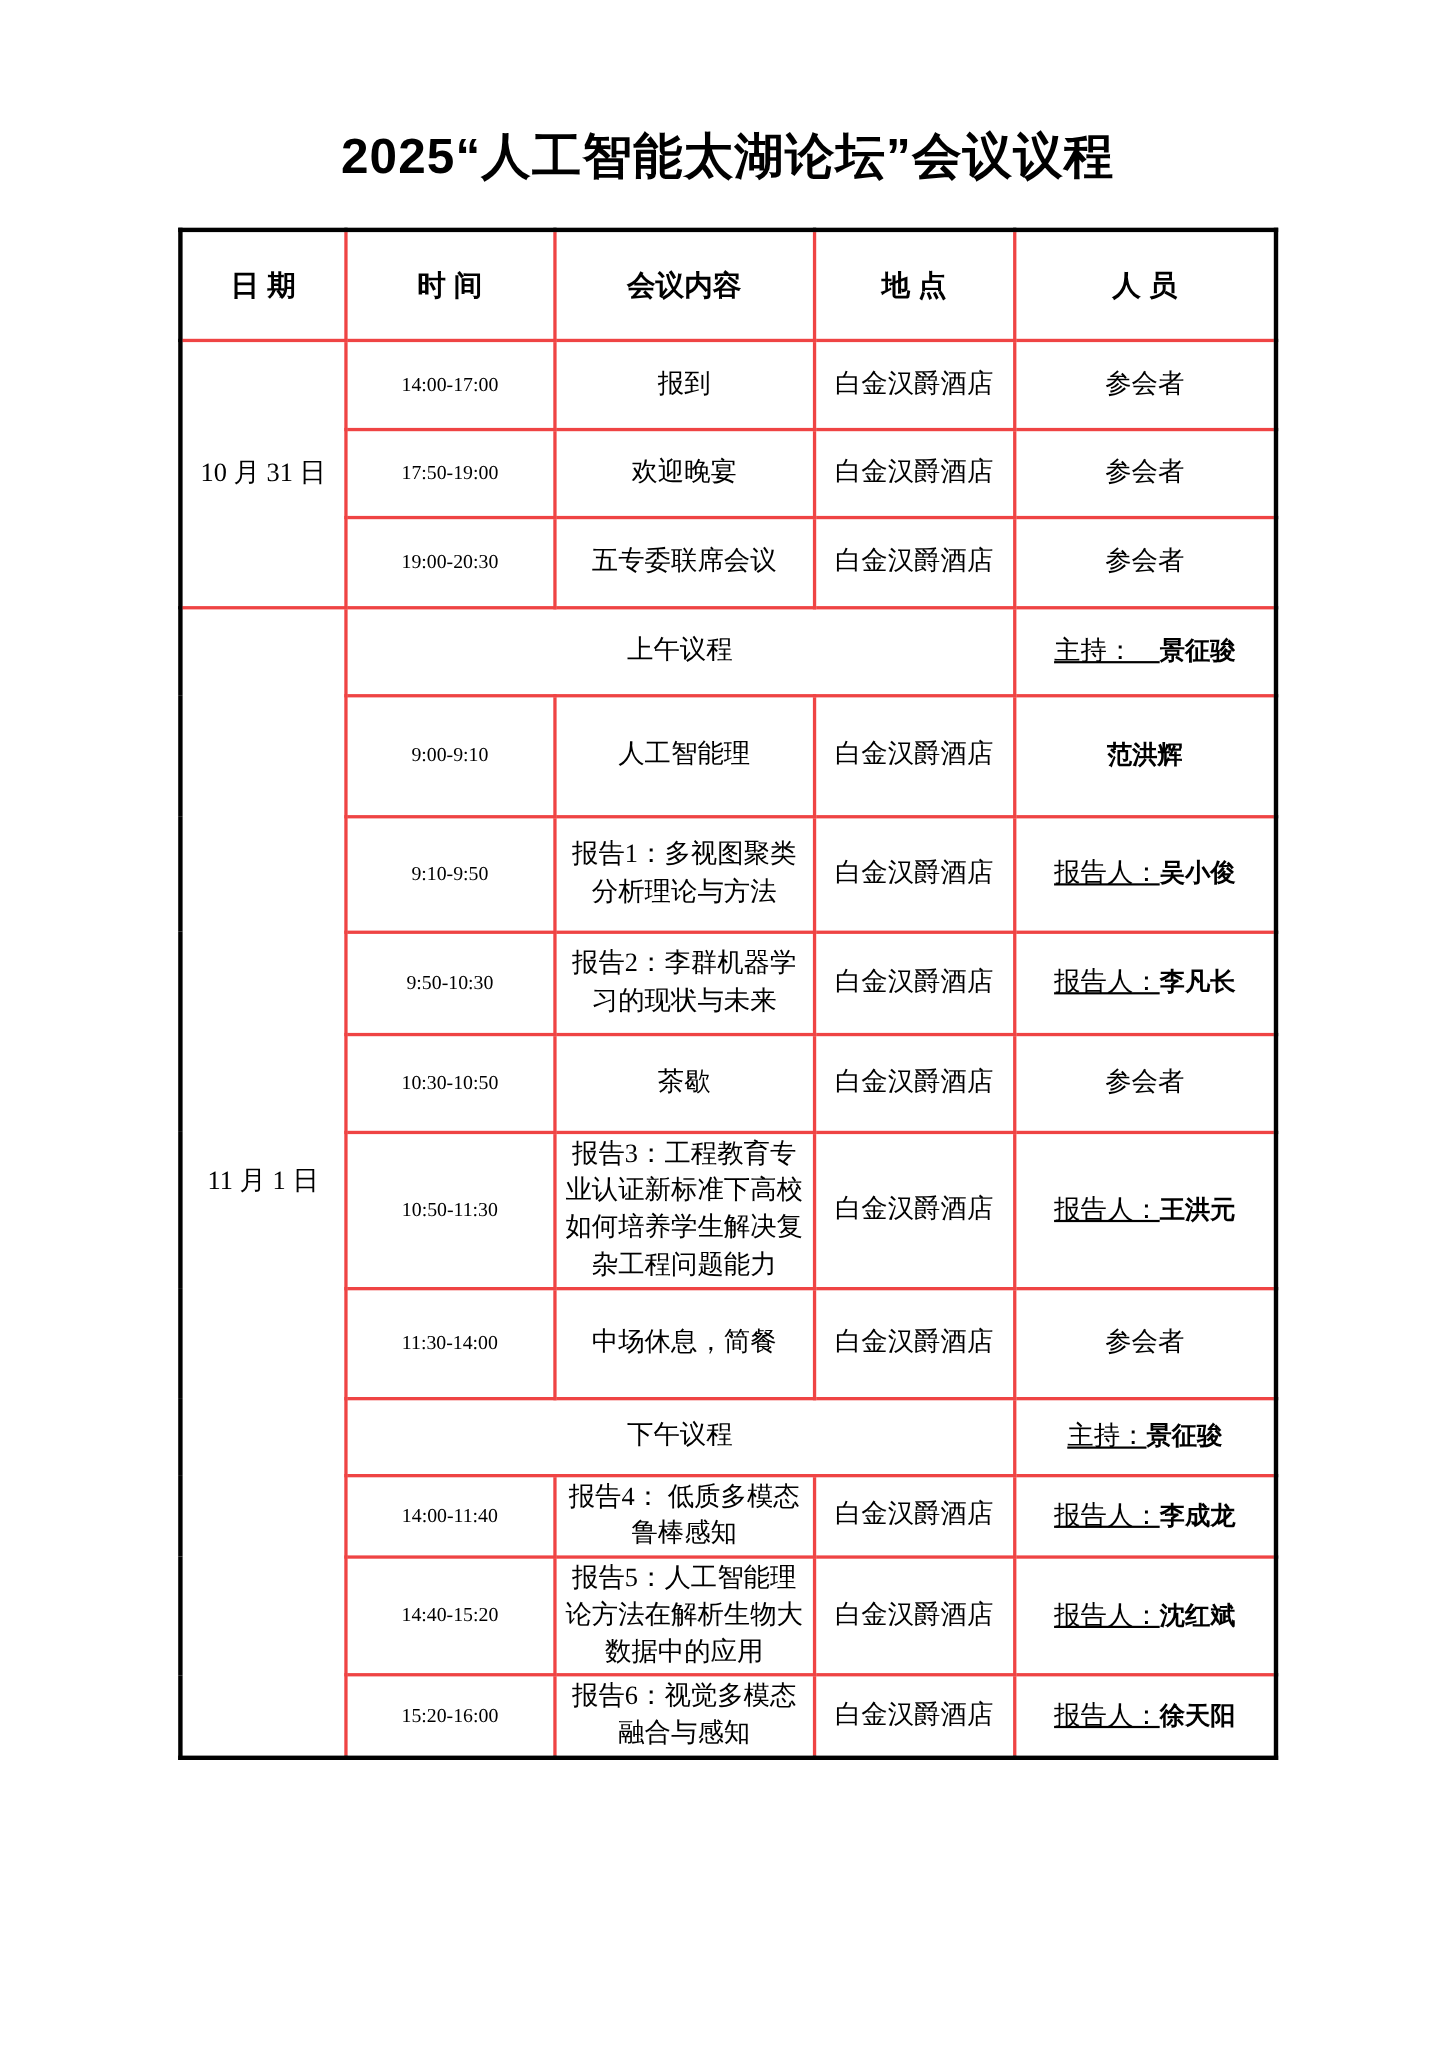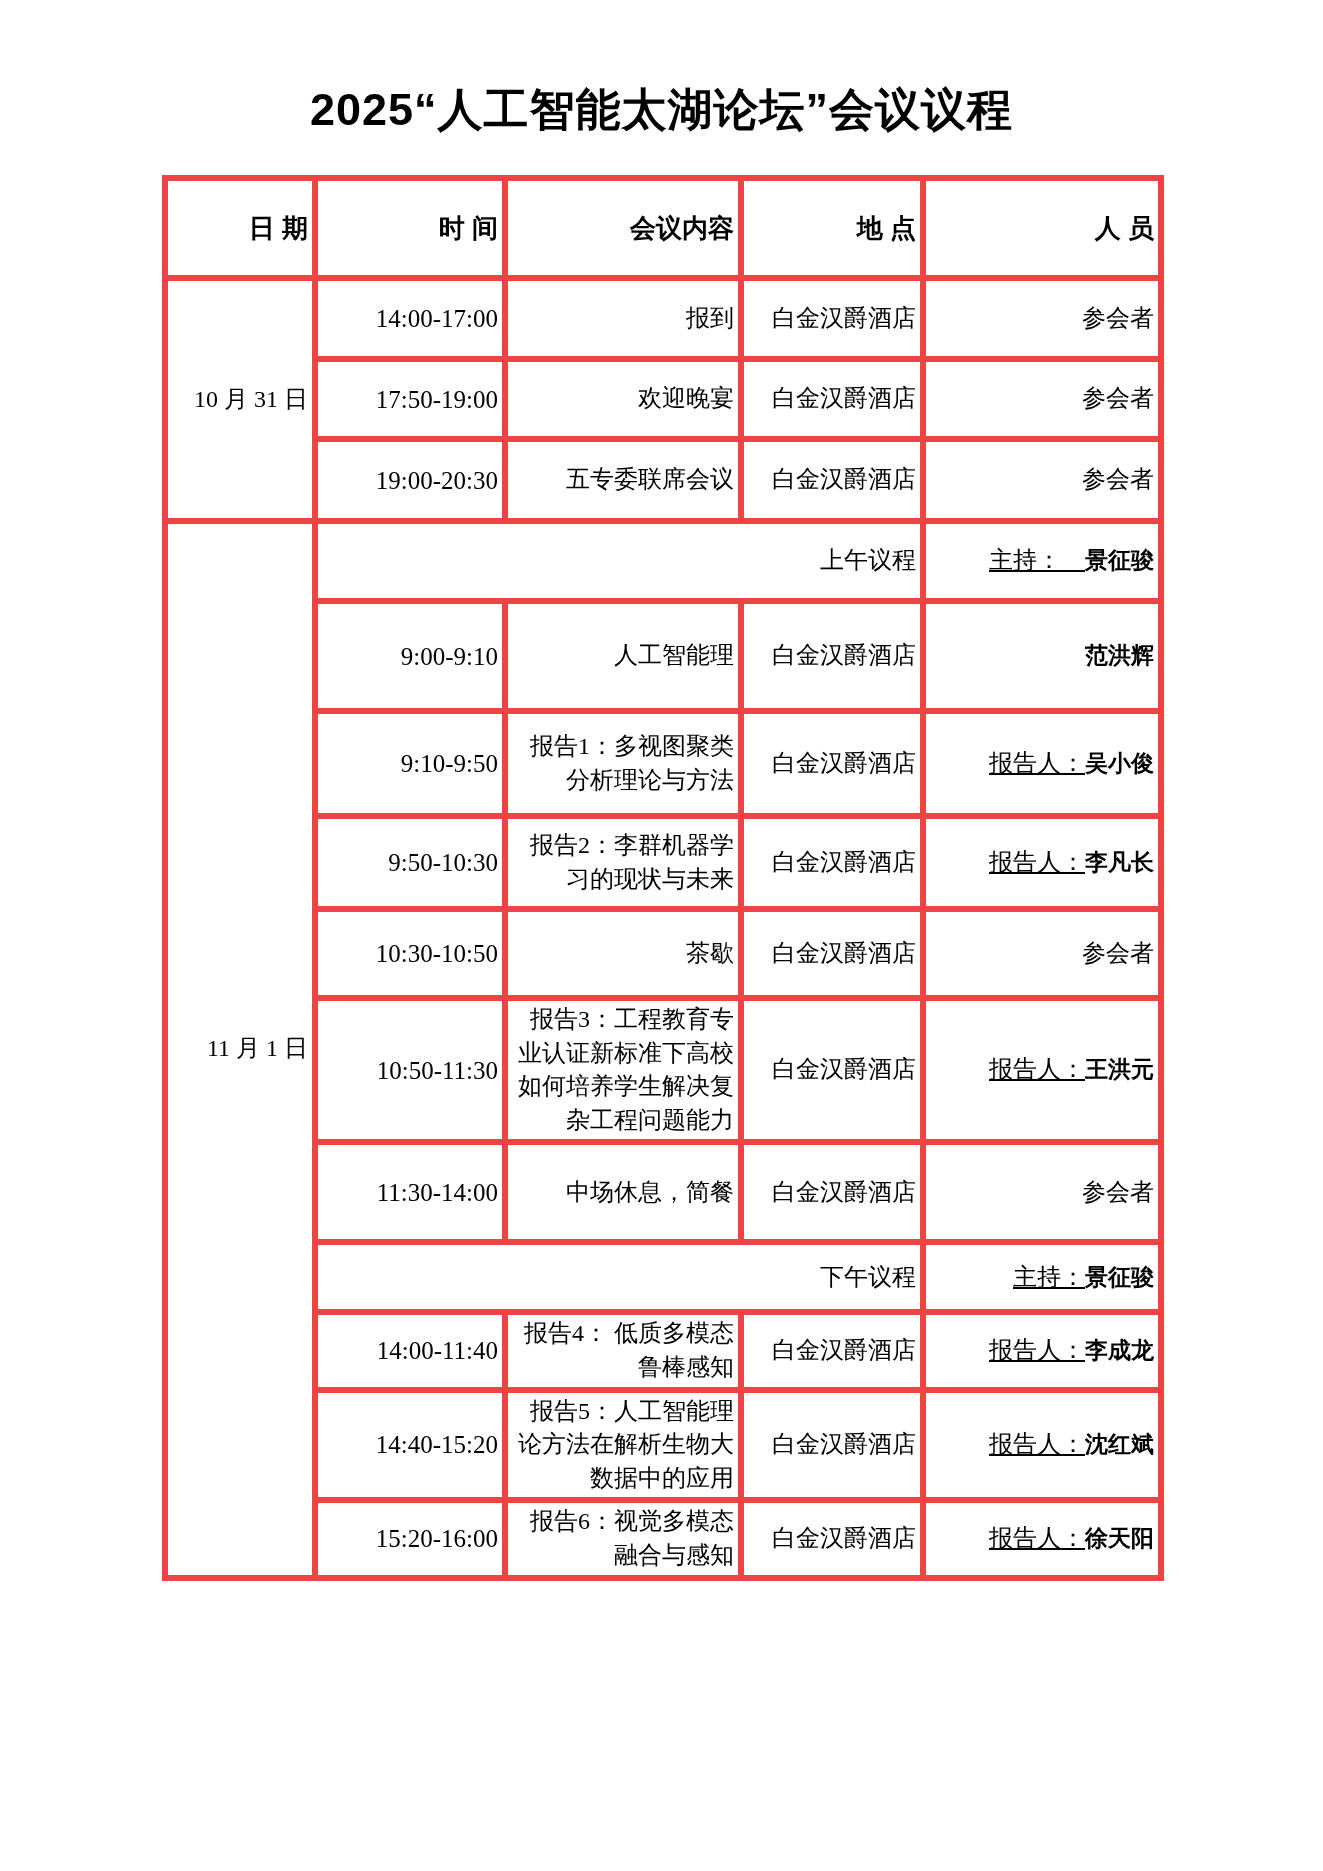--- a/index.html
+++ b/index.html
@@ -4,21 +4,21 @@
 <style>
   html,body{margin:0;padding:0;background:#fff;}
   .page{
     position:relative;
     width:1323px;height:1871px;
     background:#ffffff;
     color:#000;
     overflow:hidden;
   }
   .title{
-    padding-top:80px;
+    padding-top:112px;
     margin:0 0 0 0;
     text-align:center;
     font-family:"Liberation Sans", sans-serif;
     font-weight:bold;
     font-size:45px;
     line-height:60px;
     letter-spacing:1px;
     color:#000;
   }
   table.agenda{
@@ -27,37 +27,37 @@
     margin:35px 0 0 162px;
     width:996px;
     border:4px solid #000;
   }
   col.c0{width:150px}
   col.c1{width:190px}
   col.c2{width:236px}
   col.c3{width:182px}
   col.c4{width:238px}
   .agenda th,.agenda td{
-    border:6px solid #ef4444;
-    text-align:right;
+    border:3px solid #ef4444;
+    text-align:center;
     vertical-align:middle;
     padding:2px 4px;
     font-family:"Liberation Serif", serif;
     font-size:24px;
     line-height:1.4;
     color:#000;
     overflow:hidden;
   }
   .agenda th{
     font-family:"Liberation Sans", sans-serif;
     font-weight:bold;
     font-size:26px;
   }
   td.content{white-space:pre-line;}
-  td.time{font-size:25px;}
+  td.time{font-size:18px;}
   .person-name{
     font-weight:bold;
     font-family:"Liberation Sans", sans-serif;
     font-size:23px;
   }
   .person-label{font-family:"Liberation Serif", serif;text-decoration:underline;}
   
   tr.h100{height:100px} tr.h81{height:81px} tr.h80{height:80px}
   tr.h82{height:82px}  tr.h110{height:110px} tr.h105{height:105px}
   tr.h93{height:93px}  tr.h89{height:89px}  tr.h142{height:142px}

